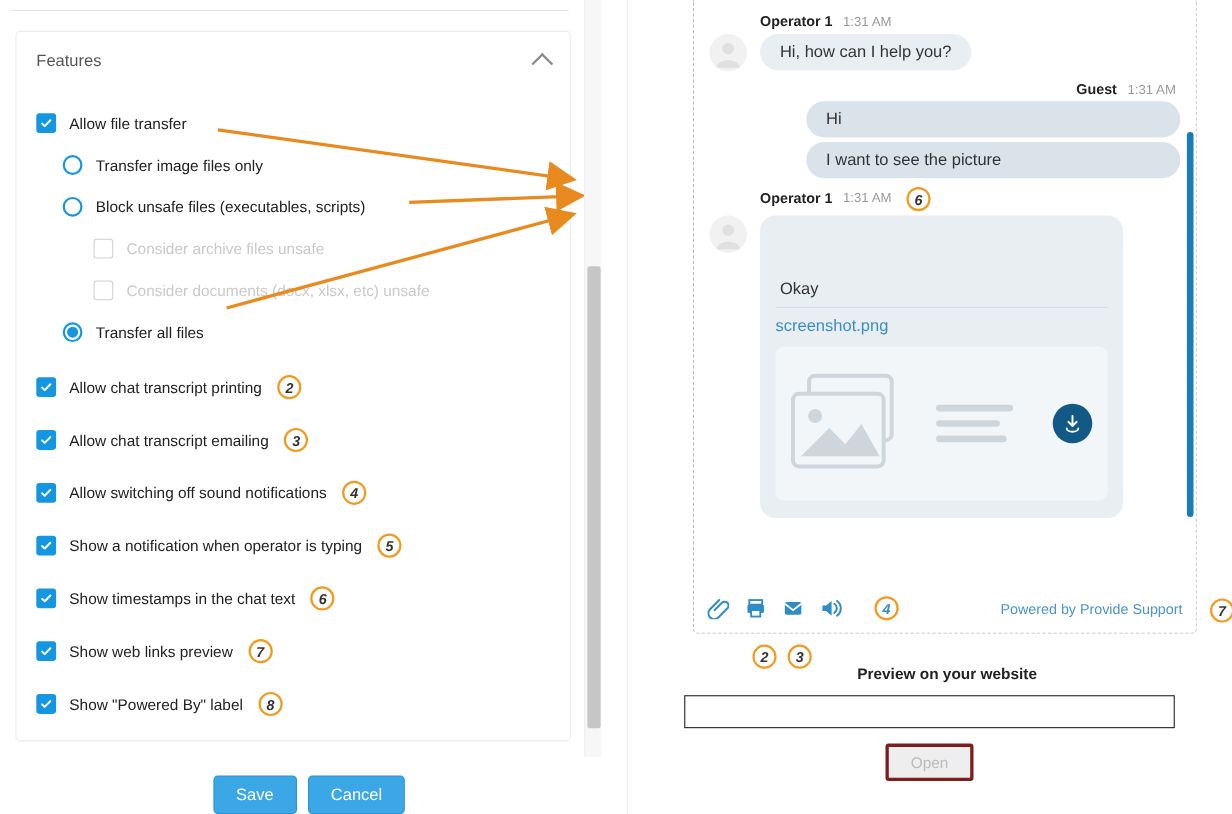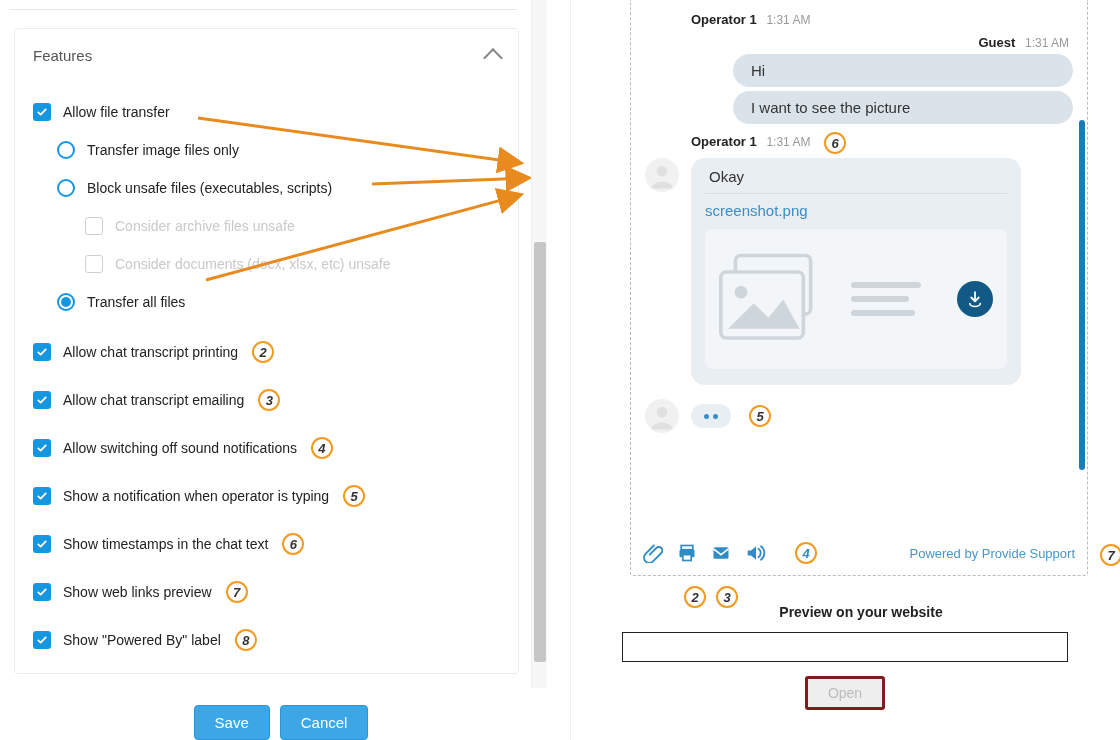--- a/index.html
+++ b/index.html
@@ -240,20 +240,21 @@
   .file-card .file-name {
     color: #3a8dc5;
     font-size: 15px;
     padding: 8px 0 10px 0;
     border-top: 1px solid #d6dde3;
     margin-top: 8px;
   }
   .file-card .okay {
     font-size: 15px; color: #333;
     padding: 0 4px;
+    margin-top: 48px;
   }
   .file-preview {
     background: #f3f6f8;
     border-radius: 8px;
     height: 140px;
     display: flex;
     align-items: center;
     padding: 0 14px;
     position: relative;
   }
@@ -539,20 +540,29 @@
 <div class="divider-v"></div>
 
 <div class="right-pane">
   <div class="chat-widget">
     <div class="chat-scroll">
 
       <div class="msg-group">
         <div class="msg-header">
           <span class="name">Operator 1</span>
           <span class="time">1:31 AM</span>
+        </div>
+        <div class="bubble-row">
+          <span class="avatar">
+            <svg viewBox="0 0 40 40">
+                <circle cx="20" cy="15" r="7" fill="#e0e0e0"></circle>
+                <path d="M6 38 C6 26 34 26 34 38 Z" fill="#e0e0e0"></path>
+              </svg>
+          </span>
+          <div class="bubble">Hi, how can I help you?</div>
         </div>
       </div>
 
       <div class="msg-group">
         <div class="msg-header right-align">
           <span class="name">Guest</span>
           <span class="time">1:31 AM</span>
         </div>
         <div class="bubble-row right">
           <div class="bubble-stack">

